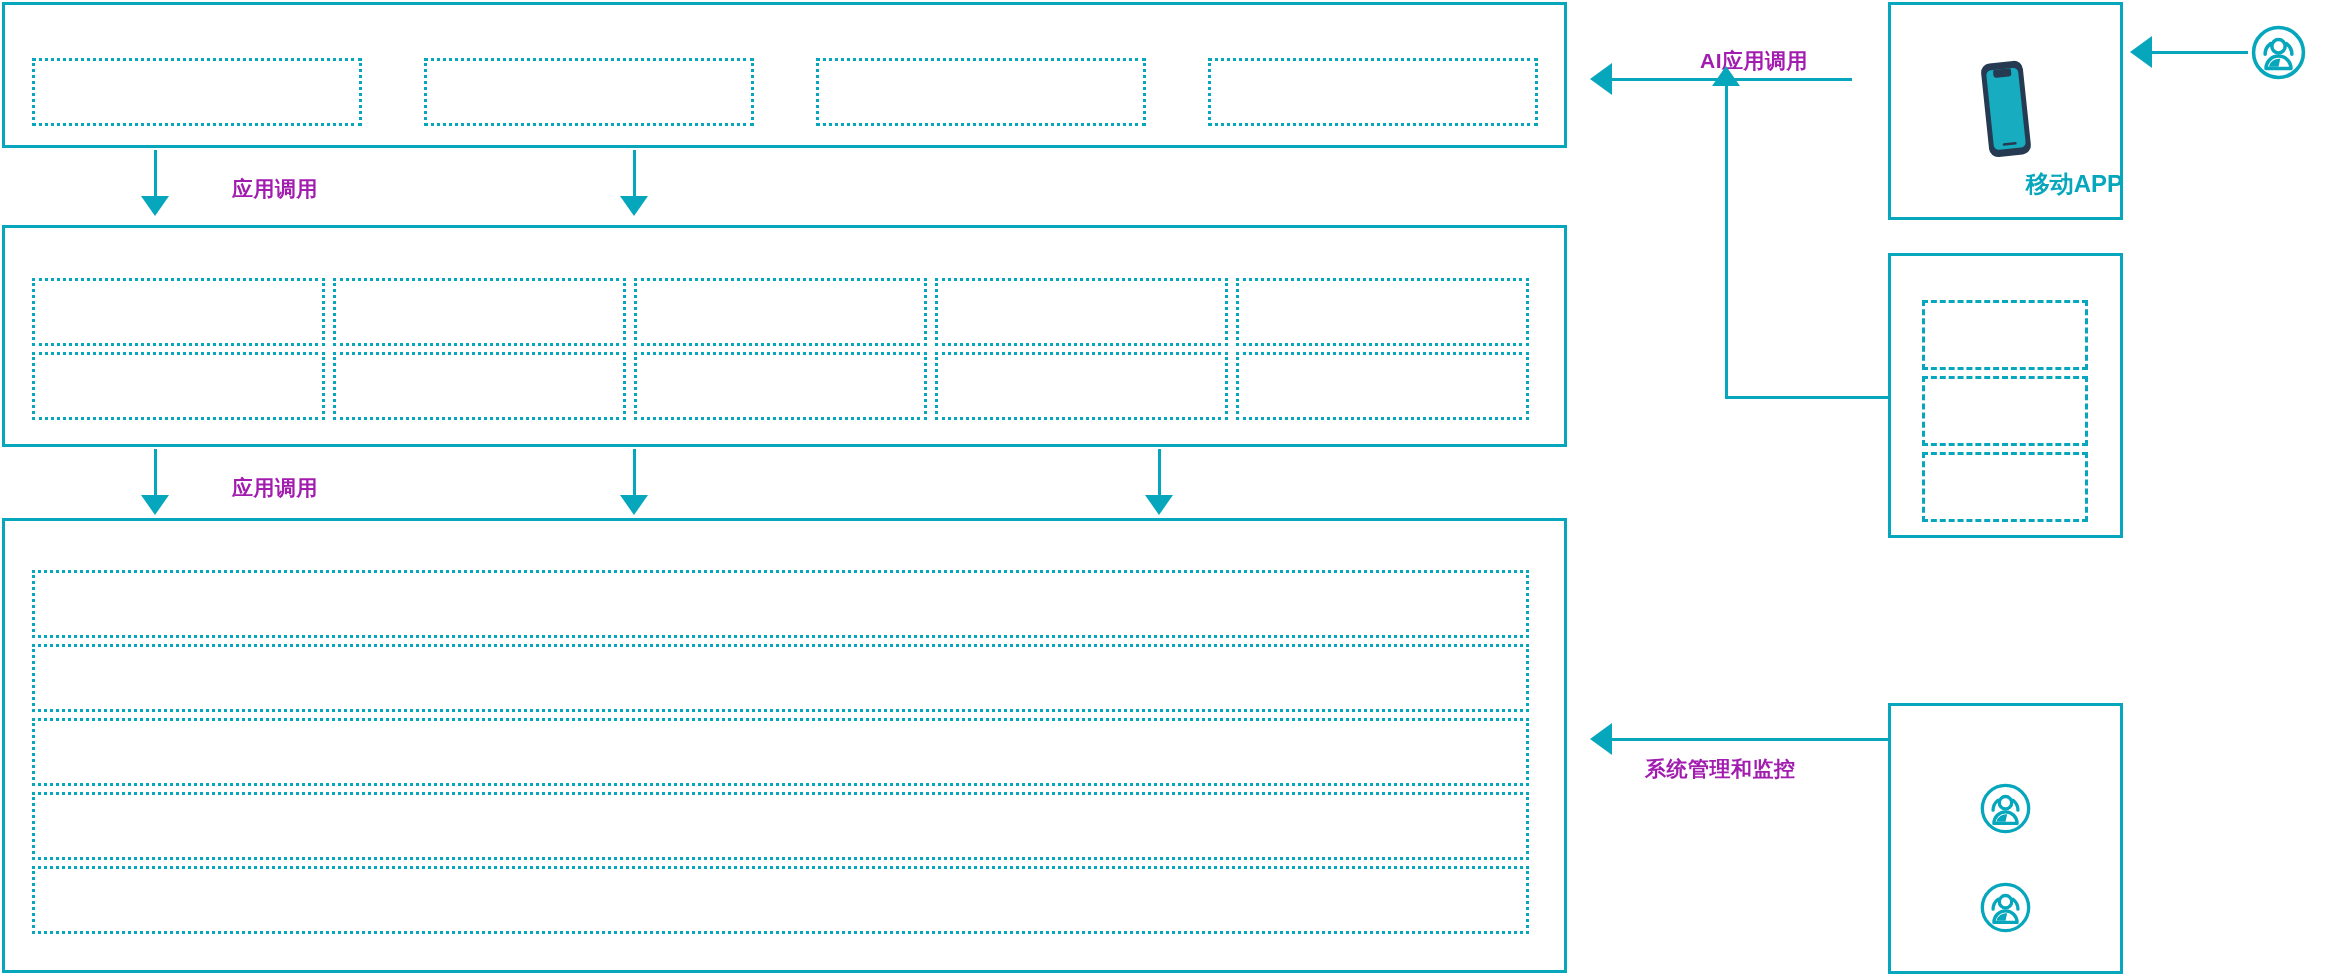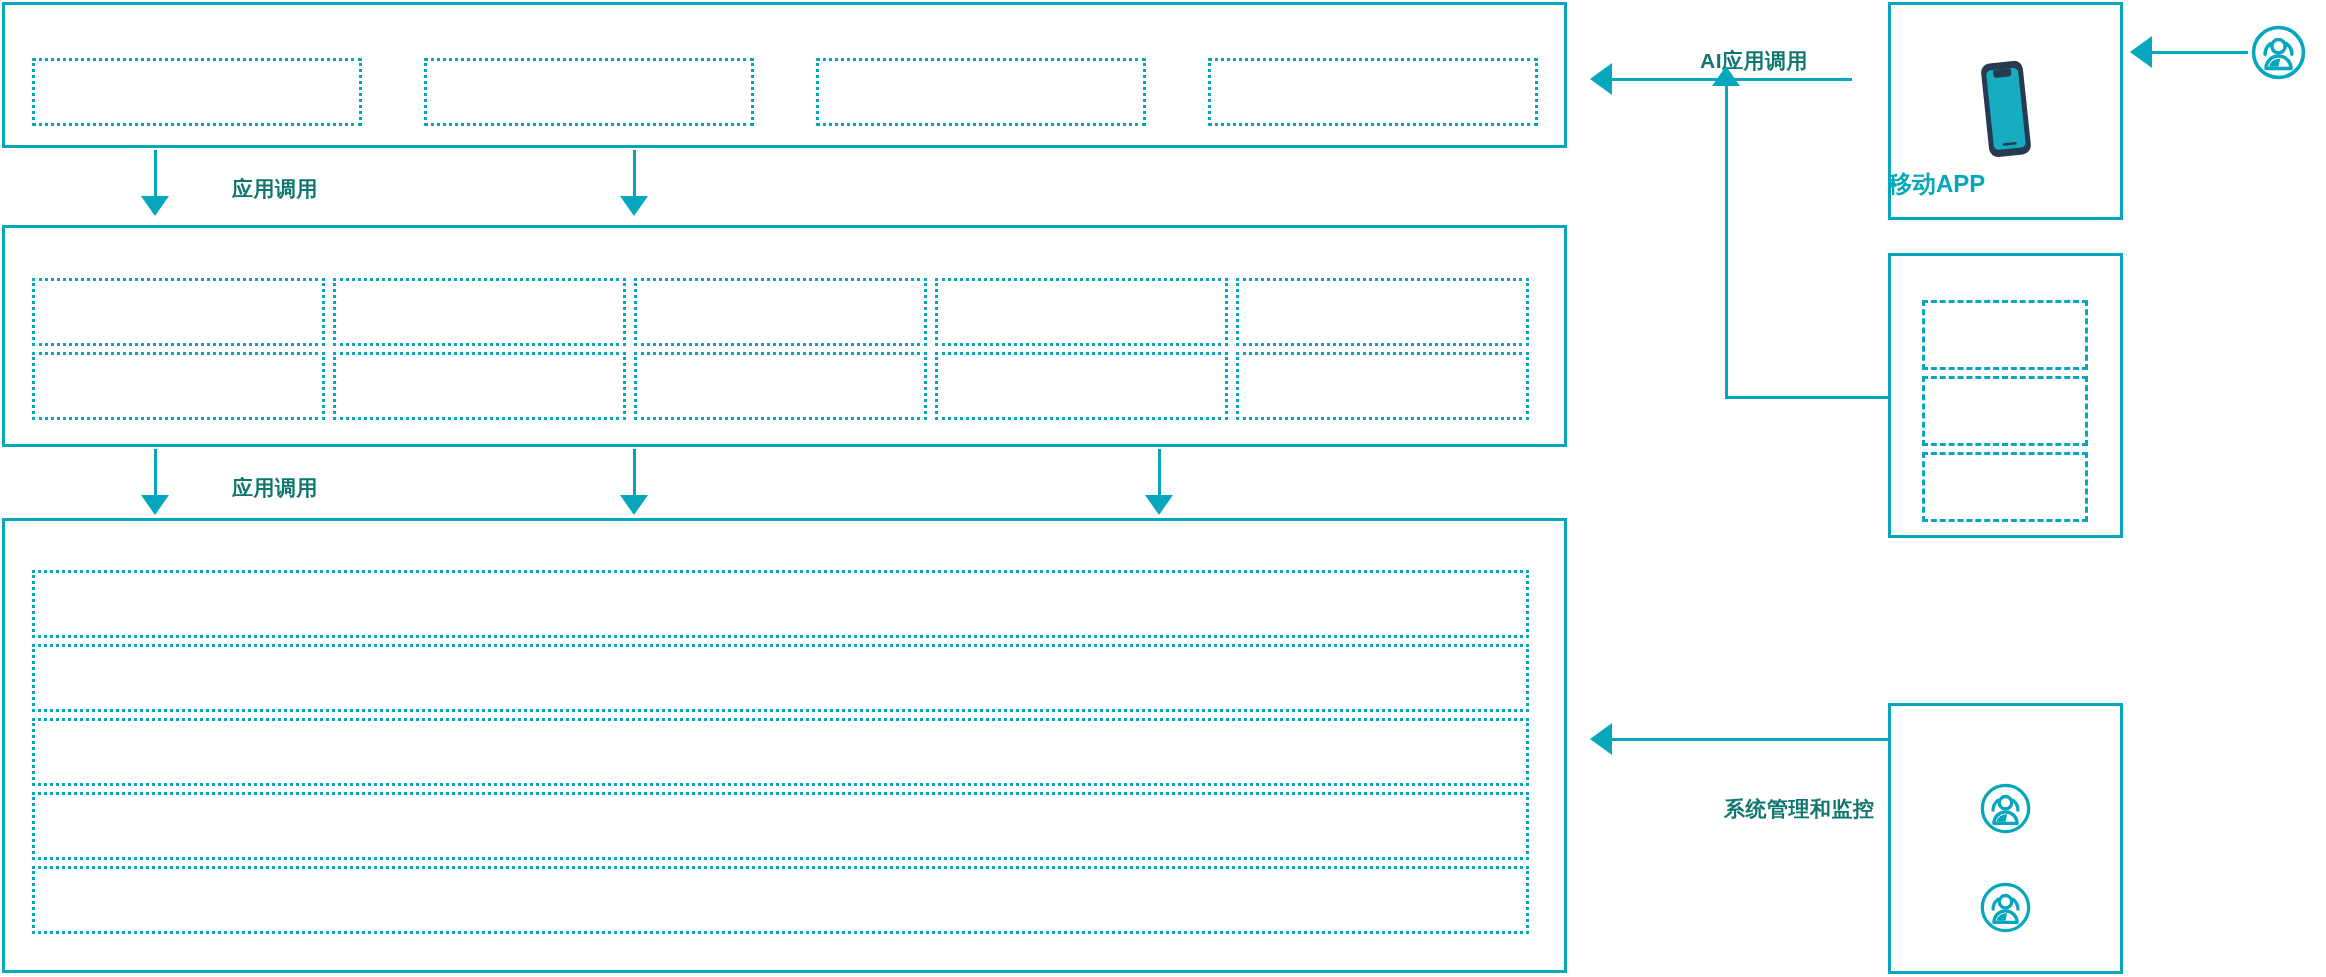--- a/index.html
+++ b/index.html
@@ -29,34 +29,34 @@
     background:#ffffff;
   }
   .dashbox{
     position:absolute;
     box-sizing:border-box;
     border:3px dashed #06A7BC;
     background:#ffffff;
   }
   .label{
     position:absolute;
-    color:#0f766e;
+    color:#a21caf;
     font-size:21px;
     font-weight:bold;
     letter-spacing:0.5px;
     white-space:nowrap;
     line-height:1;
   }
   .caption{
     position:absolute;
     color:#06A7BC;
     font-size:24px;
     font-weight:bold;
     white-space:nowrap;
-    text-align:left;
+    text-align:right;
     line-height:1;
   }
 
   
   .vline{
     position:absolute;
     width:3px;
     background:#06A7BC;
   }
   .hline{
@@ -199,15 +199,15 @@
   <div class="hline" style="left:1612px;top:78px;width:240px;"></div>
   <div class="arrow-left" style="left:1590px;top:63px;"></div>
   <div class="label" style="left:1700px;top:50px;">AI应用调用</div>
 
   <div class="hline" style="left:1725px;top:396px;width:165px;"></div>
   <div class="vline" style="left:1725px;top:86px;height:312px;"></div>
   <div class="arrow-up" style="left:1712px;top:66px;"></div>
 
   <div class="hline" style="left:1612px;top:738px;width:276px;"></div>
   <div class="arrow-left" style="left:1590px;top:723px;"></div>
-  <div class="label" style="left:1724px;top:758px;margin-top:40px;">系统管理和监控</div>
+  <div class="label" style="left:1645px;top:758px;">系统管理和监控</div>
 
 </div>
 
 </body></html>

